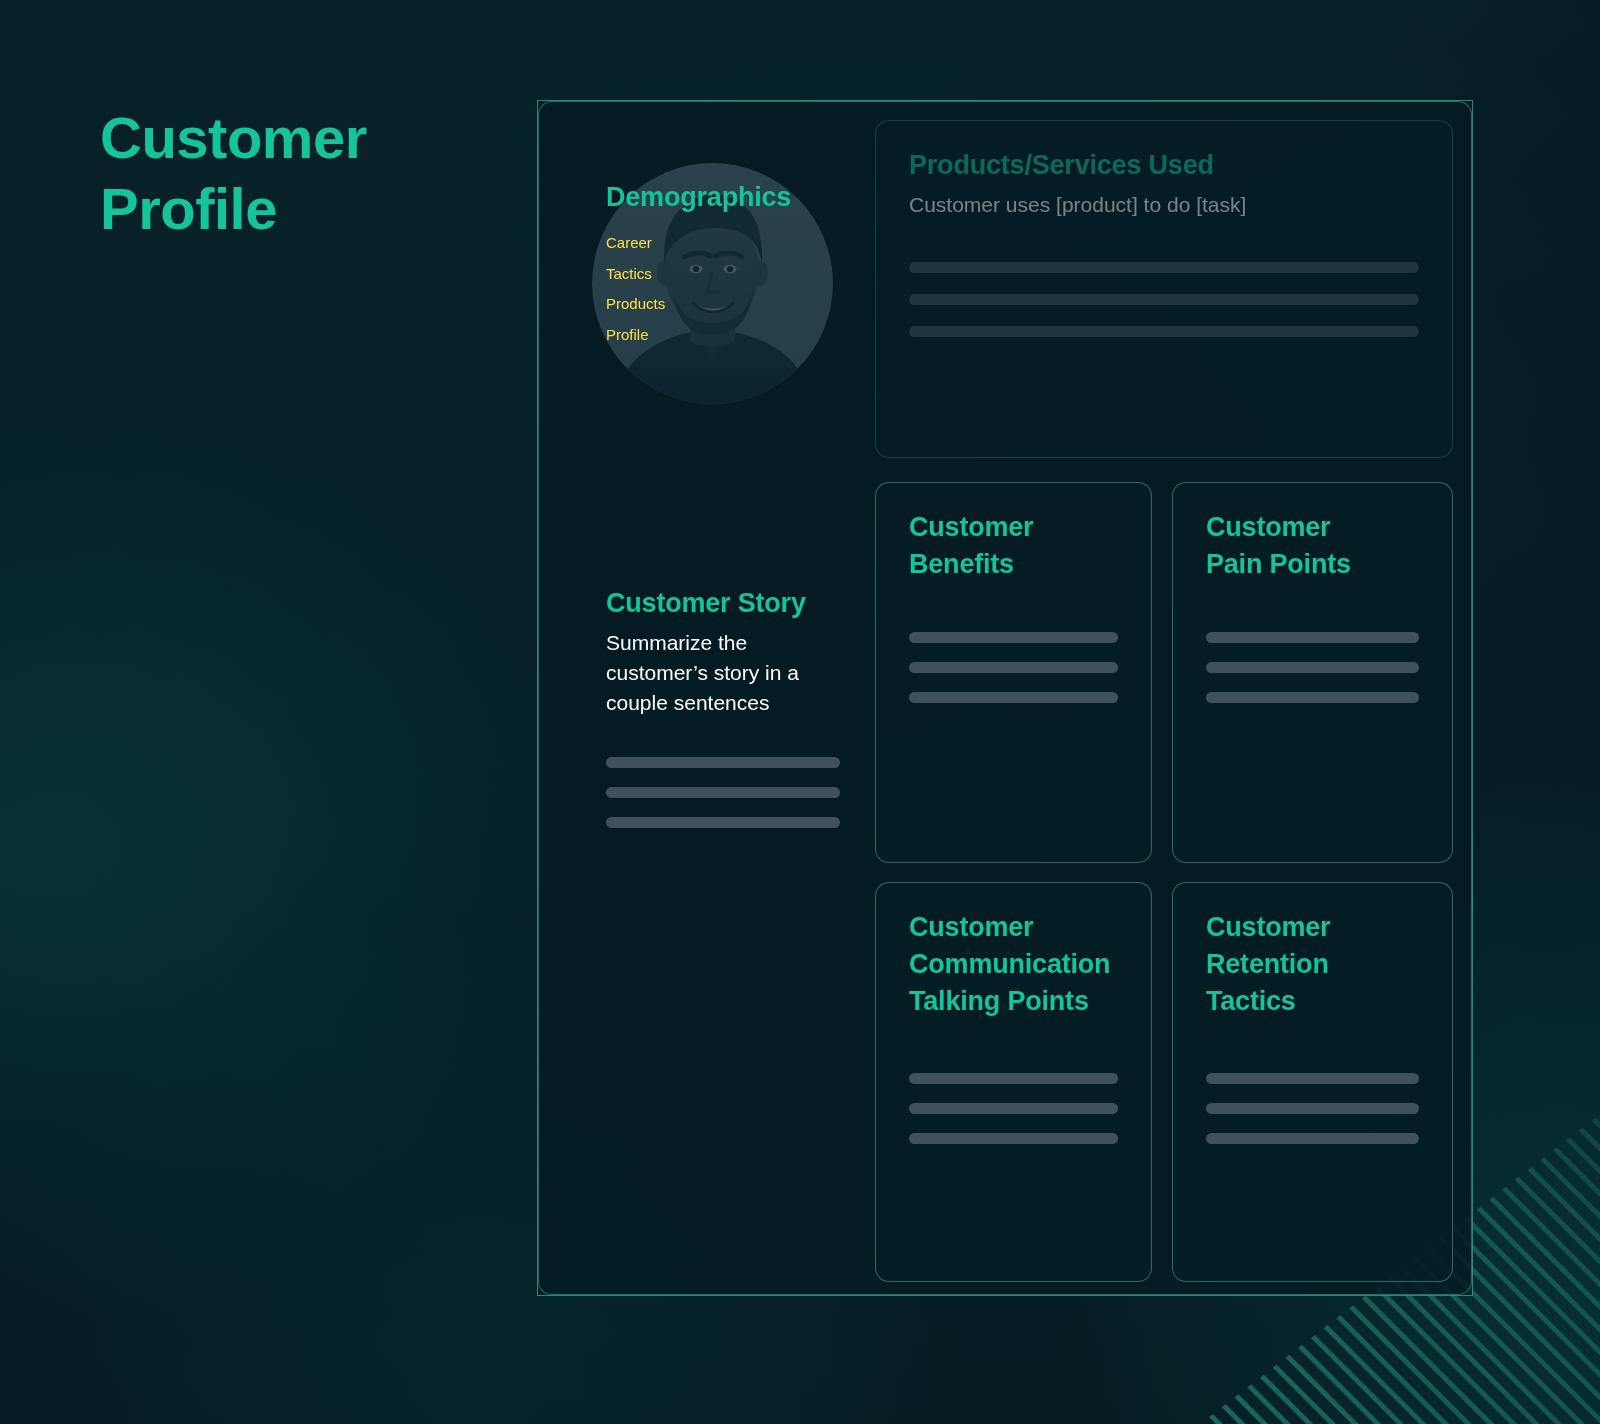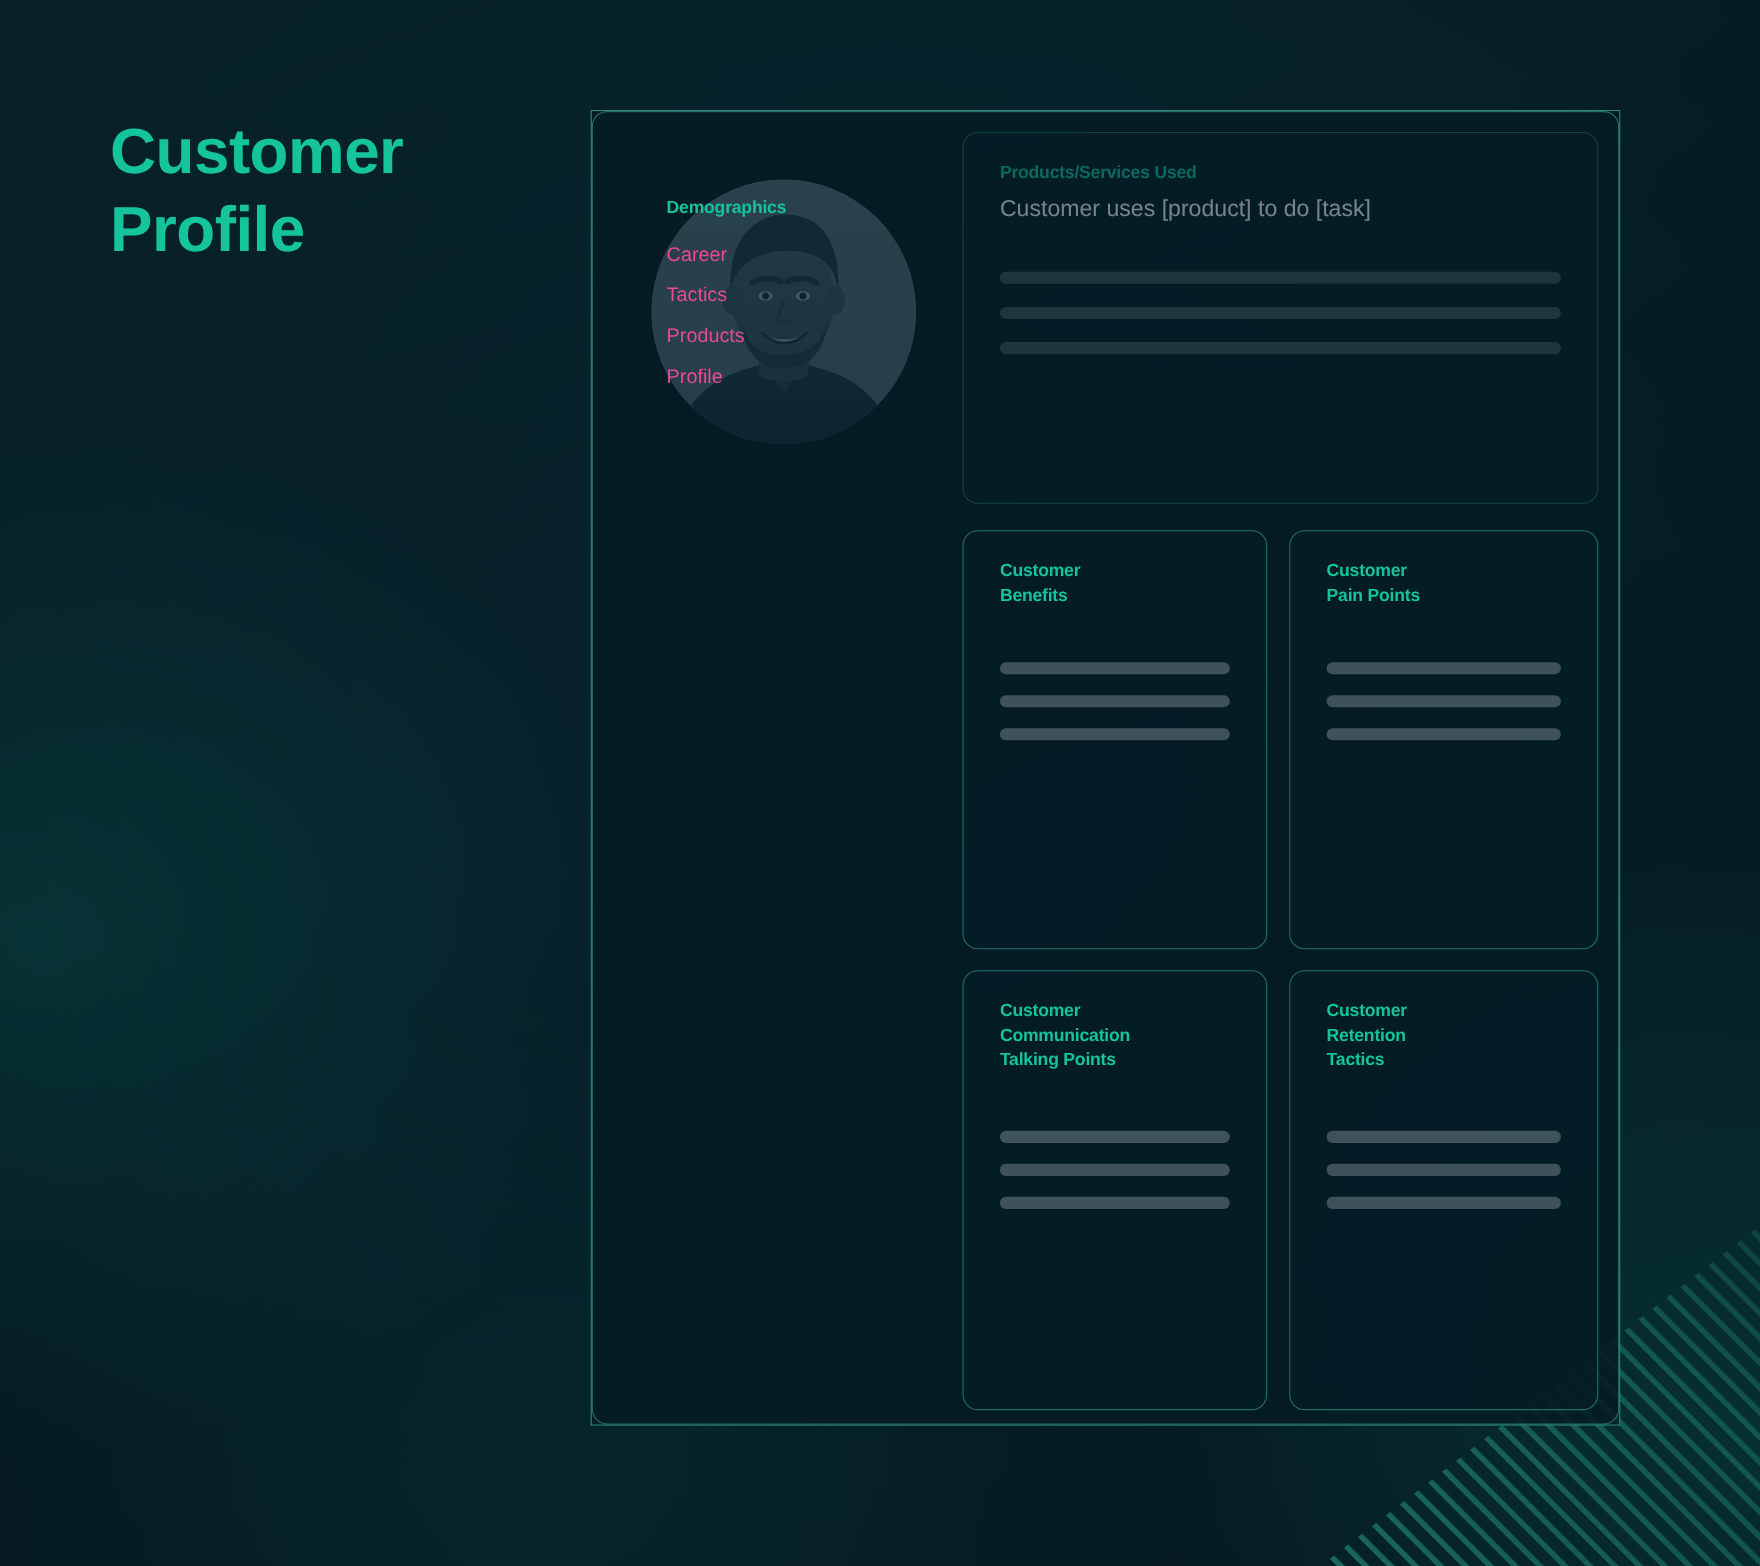--- a/index.html
+++ b/index.html
@@ -100,21 +100,21 @@
     padding: 26px 33px;
     height: 100%;
   }
 
   .demo-block-top { position: absolute; left: 33px; top: 26px; right: 20px; }
   .demo-block-bottom { position: absolute; left: 33px; top: 432px; right: 16px; }
 
   
   .card-heading {
     color: #15c49b;
-    font-size: 16px;
+    font-size: 27px;
     font-weight: 700;
     line-height: 1.37;
     letter-spacing: -0.2px;
     white-space: pre-line;
     margin: 0 0 4px 0;
   }
 
   .card-sub {
     color: #ffffff;
     font-size: 21px;
@@ -123,22 +123,22 @@
     white-space: pre-line;
     margin-top: 6px;
   }
 
   .demo-list {
     list-style: none;
     margin-top: 12px;
   }
 
   .demo-list li {
-    color: #ec4899;
-    font-size: 18px;
+    color: #fde047;
+    font-size: 15px;
     font-weight: 400;
     line-height: 2.05;
   }
 
   
   .bars { margin-top: 30px; }
 
   .bar {
     height: 11px;
     border-radius: 6px;
@@ -267,20 +267,31 @@
         <div class="demo-block-top">
           <h2 class="card-heading">Demographics</h2>
           <ul class="demo-list">
             <li>Career</li>
             <li>Tactics</li>
             <li>Products</li>
             <li>Profile</li>
           </ul>
         </div>
 
+        <div class="demo-block-bottom">
+          <h2 class="card-heading">Customer Story</h2>
+          <p class="card-sub">Summarize the
+customer’s story in a
+couple sentences</p>
+          <div class="bars" style="margin-top:40px;">
+            <div class="bar"></div>
+            <div class="bar"></div>
+            <div class="bar"></div>
+          </div>
+        </div>
 
       </div>
     </article>
 
     <article class="card card-benefits">
       <h2 class="card-heading">Customer
 Benefits</h2>
       <div class="bars" style="margin-top:49px;">
         <div class="bar"></div>
         <div class="bar"></div>

